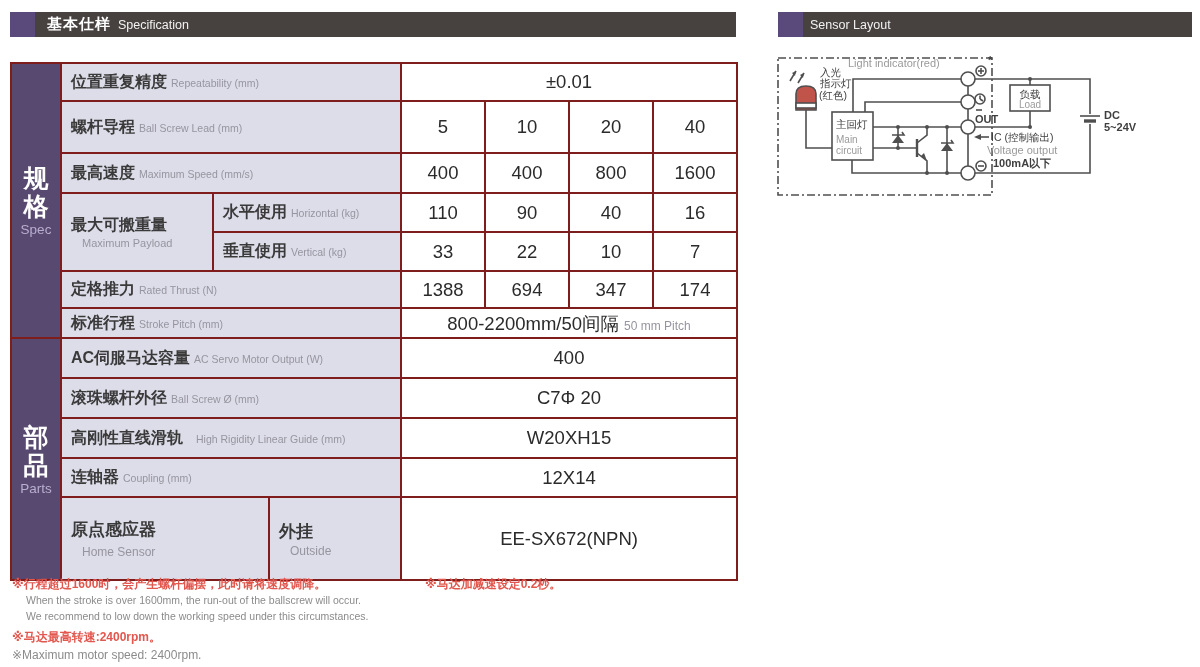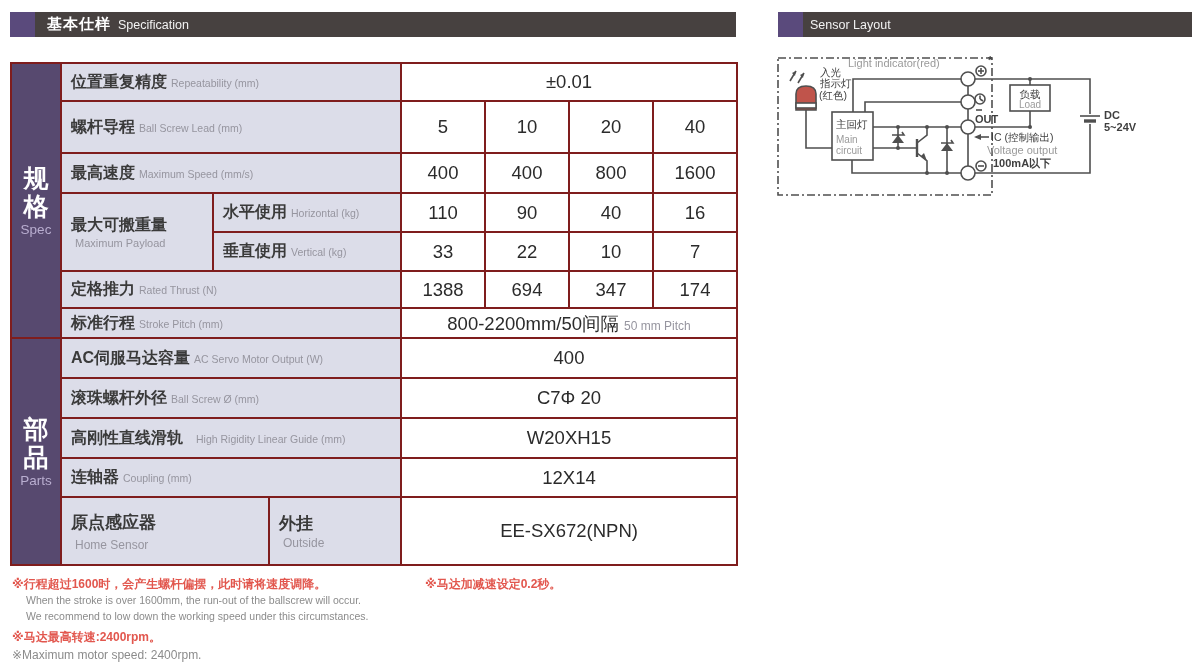--- a/index.html
+++ b/index.html
@@ -16,21 +16,21 @@
   
   table.spec { border-collapse:collapse; table-layout:fixed; width:727px; }
   table.spec td { border:2px solid #7f1d1d; overflow:hidden; }
   td.side { background:#57496f; text-align:center; vertical-align:middle; }
   td.side .ch { color:#fff; font-size:25px; font-weight:bold; line-height:1.12; white-space:pre-line; }
   td.side .sub { color:#b9aed0; font-size:13.5px; margin-top:2px; }
   td.lbl { background:#dcdde9; padding:2px 4px 2px 9px; vertical-align:middle; }
   td.lbl .zh { color:#3a3a3a; font-size:16px; font-weight:bold; white-space:nowrap; }
   td.lbl .en { color:#96959f; font-size:10.5px; margin-left:4px; white-space:nowrap; }
   td.lbl.stack .zh { display:block; }
-  td.lbl.stack .en { display:block; margin-left:4px; margin-top:1px; font-size:11px; }
+  td.lbl.stack .en { display:block; margin-left:11px; margin-top:1px; font-size:11px; }
   td.val { background:#fff; text-align:center; vertical-align:middle;
            color:#2b2b2b; font-size:18.5px; }
   td.val .gray { color:#96959f; font-size:12px; margin-left:5px; }
 
   
   .fnote { font-size:11px; line-height:1.5; }
   .fnote .red { color:#e2574e; font-weight:bold; font-size:12px; }
   .fnote .gray { color:#8b8b8b; font-size:10.5px; }
   .fnote .ind { padding-left:14px; }
 
@@ -151,21 +151,21 @@
       <span class="zh">高刚性直线滑轨</span><span class="en" style="margin-left:13px">High Rigidity Linear Guide (mm)</span>
     </td>
     <td class="val" colspan="4">W20XH15</td>
   </tr>
   <tr style="height:39px">
     <td class="lbl" colspan="3">
       <span class="zh">连轴器</span><span class="en">Coupling (mm)</span>
     </td>
     <td class="val" colspan="4">12X14</td>
   </tr>
-  <tr style="height:68px">
+  <tr style="height:83px">
     <td class="lbl stack" colspan="2">
       <span class="zh" style="font-size:17px">原点感应器</span>
       <span class="en" style="font-size:12px;margin-top:4px">Home Sensor</span>
     </td>
     <td class="lbl stack">
       <span class="zh" style="font-size:17px">外挂</span>
       <span class="en" style="font-size:12px">Outside</span>
     </td>
     <td class="val" colspan="4">EE-SX672(NPN)</td>
   </tr>

